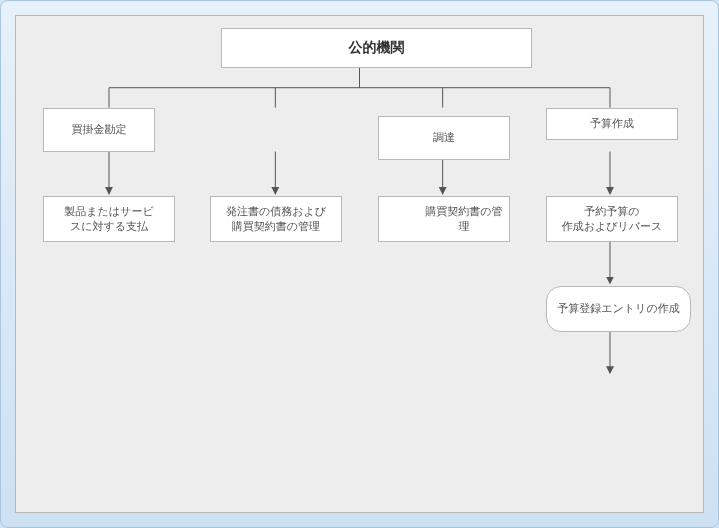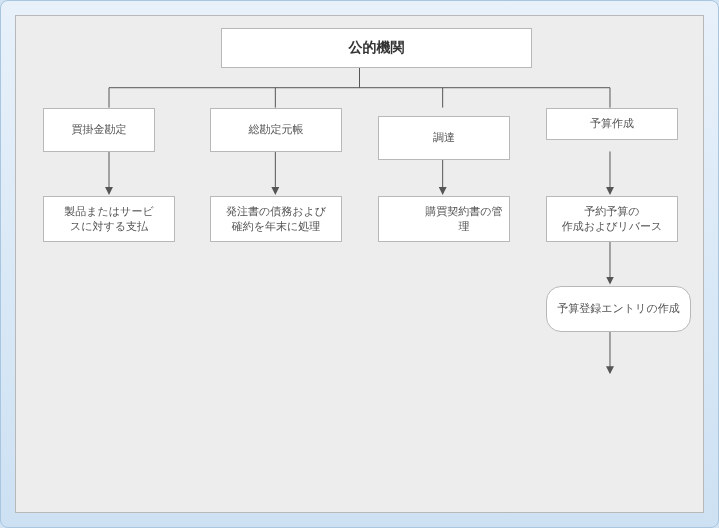--- a/index.html
+++ b/index.html
@@ -84,28 +84,27 @@
         <line x1="596" y1="136" x2="596" y2="178" marker-end="url(#arrow)"></line>
 
         <line x1="596" y1="226" x2="596" y2="268" marker-end="url(#arrow)"></line>
         <line x1="596" y1="316" x2="596" y2="358" marker-end="url(#arrow)"></line>
       </g>
     </svg>
 
     <div class="node root" style="left:181px; top:12px; width:311px; height:40px;margin-left:24px;">公的機関</div>
 
     <div class="node" style="left:27px;  top:92px; width:112px; height:44px;">買掛金勘定</div>
-    <div class="node" style="left:194px; top:92px; width:132px; height:44px;">総勘定元帳</div>
     <div class="node" style="left:362px; top:92px; width:132px; height:44px;margin-top:8px;">調達</div>
     <div class="node" style="left:530px; top:92px; width:132px; height:32px;">予算作成</div>
 
     <div class="node" style="left:27px;  top:180px; width:132px; height:46px;">製品またはサービ
 スに対する支払</div>
     <div class="node" style="left:194px; top:180px; width:132px; height:46px;">発注書の債務および
-確約を年末に処理</div>
+購買契約書の管理</div>
     <div class="node" style="left:362px; top:180px; width:132px; height:46px;padding-left:44px;">購買契約書の管理</div>
     <div class="node" style="left:530px; top:180px; width:132px; height:46px;">予約予算の
 作成およびリバース</div>
 
     <div class="node" style="left:530px; top:270px; width:145px; height:46px;border-radius:15px;">予算登録エントリの作成</div>
 
   </div>
 </div>
 
 </body></html>

